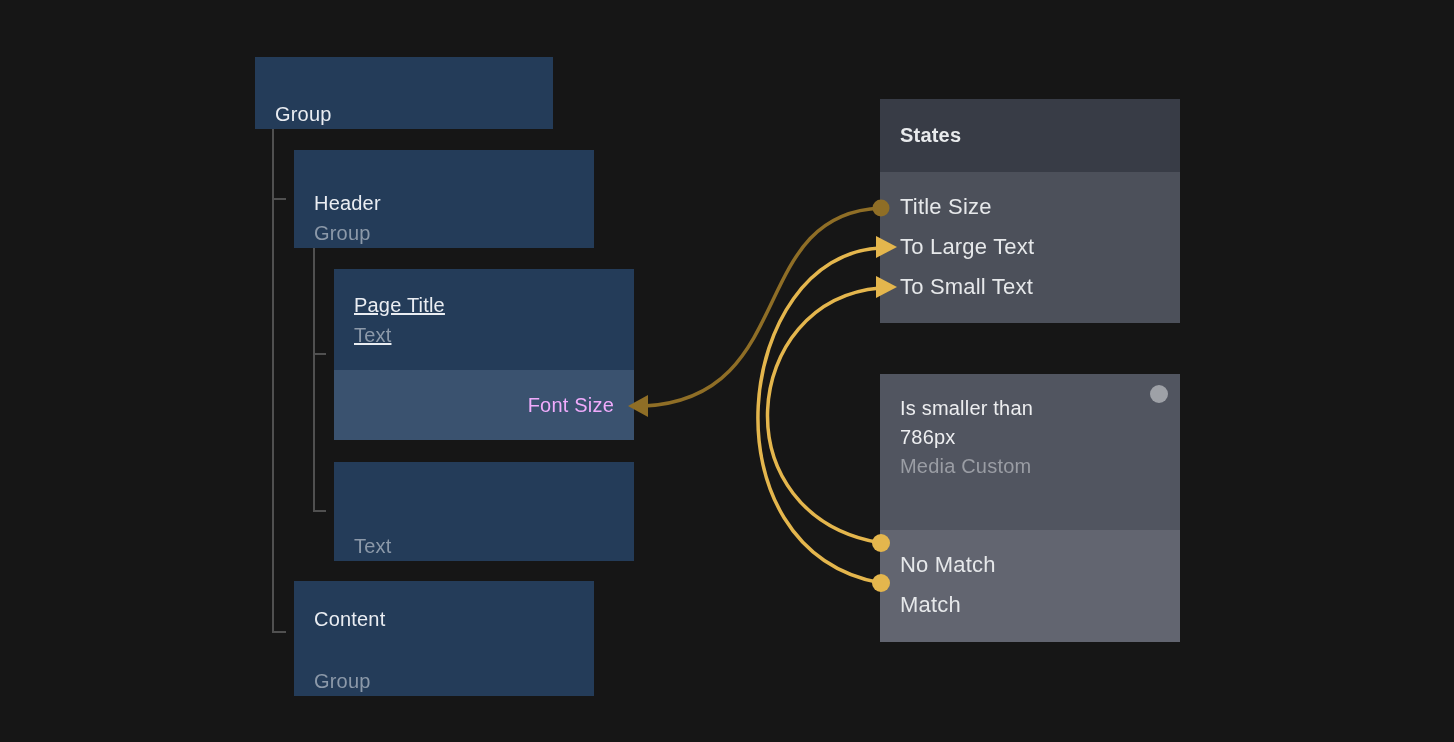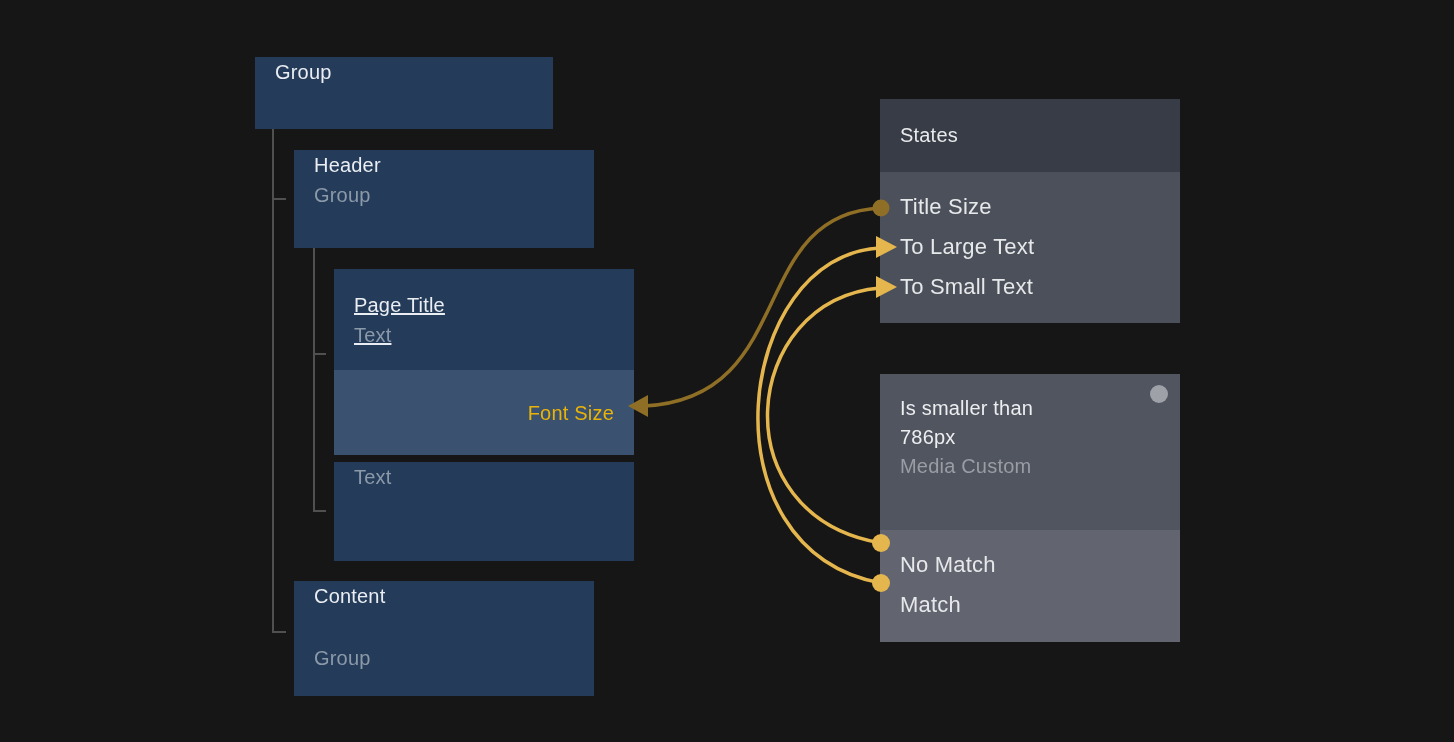--- a/index.html
+++ b/index.html
@@ -9,45 +9,45 @@
     font-family:"Liberation Sans", sans-serif;
     -webkit-font-smoothing:antialiased;
   }
   .abs{position:absolute;}
 
   
   .node{
     background:#243C59;
     color:#EAEDF2;
     box-sizing:border-box;
-    display:flex;flex-direction:column;justify-content:flex-start;
+    display:flex;flex-direction:column;justify-content:flex-end;
     padding-left:20px;
     font-size:20px;line-height:30px;letter-spacing:.2px;
   }
   .node .title{color:#EAEDF2;}
   .node .subtitle{color:#8C99A9;}
   .node-group   {left:255px;top:57px; width:298px;height:72px;}
   .node-header  {left:294px;top:150px;width:300px;height:98px;}
   .node-pagetitle{left:334px;top:269px;width:300px;height:171px;padding:0;display:block;}
   .pagetitle-main{height:101px;display:flex;flex-direction:column;justify-content:center;padding-left:20px;box-sizing:border-box;text-decoration:underline;}
   .override-row{
-    height:85px;background:#3A526F;display:flex;align-items:center;justify-content:flex-end;
-    padding-right:20px;box-sizing:border-box;color:#eab308;
+    height:70px;background:#3A526F;display:flex;align-items:center;justify-content:flex-end;
+    padding-right:20px;box-sizing:border-box;color:#f0abfc;
   }
   .node-date    {left:334px;top:462px;width:300px;height:99px;}
   .node-content {left:294px;top:581px;width:300px;height:115px;gap:32px;}
 
   .treeline{background:#505050;}
 
   
   .panel{box-sizing:border-box;color:#E8EAEC;}
   .states-panel{left:880px;top:99px;width:300px;}
   .states-header{
     height:73px;background:#383C46;display:flex;align-items:center;
-    padding-left:20px;font-size:20px;letter-spacing:.2px;
+    padding-left:20px;font-size:20px;letter-spacing:.2px;font-weight:bold;
   }
   .states-body{background:#4C505A;height:151px;padding-top:15px;box-sizing:border-box;}
   .state-item{
     height:40px;display:flex;align-items:center;padding-left:20px;
     font-size:22px;letter-spacing:.2px;color:#E6E8EA;
   }
 
   .cond-panel{left:880px;top:352px;width:300px;margin-top:22px;}
   .cond-top{
     position:relative;background:#515560;height:156px;

